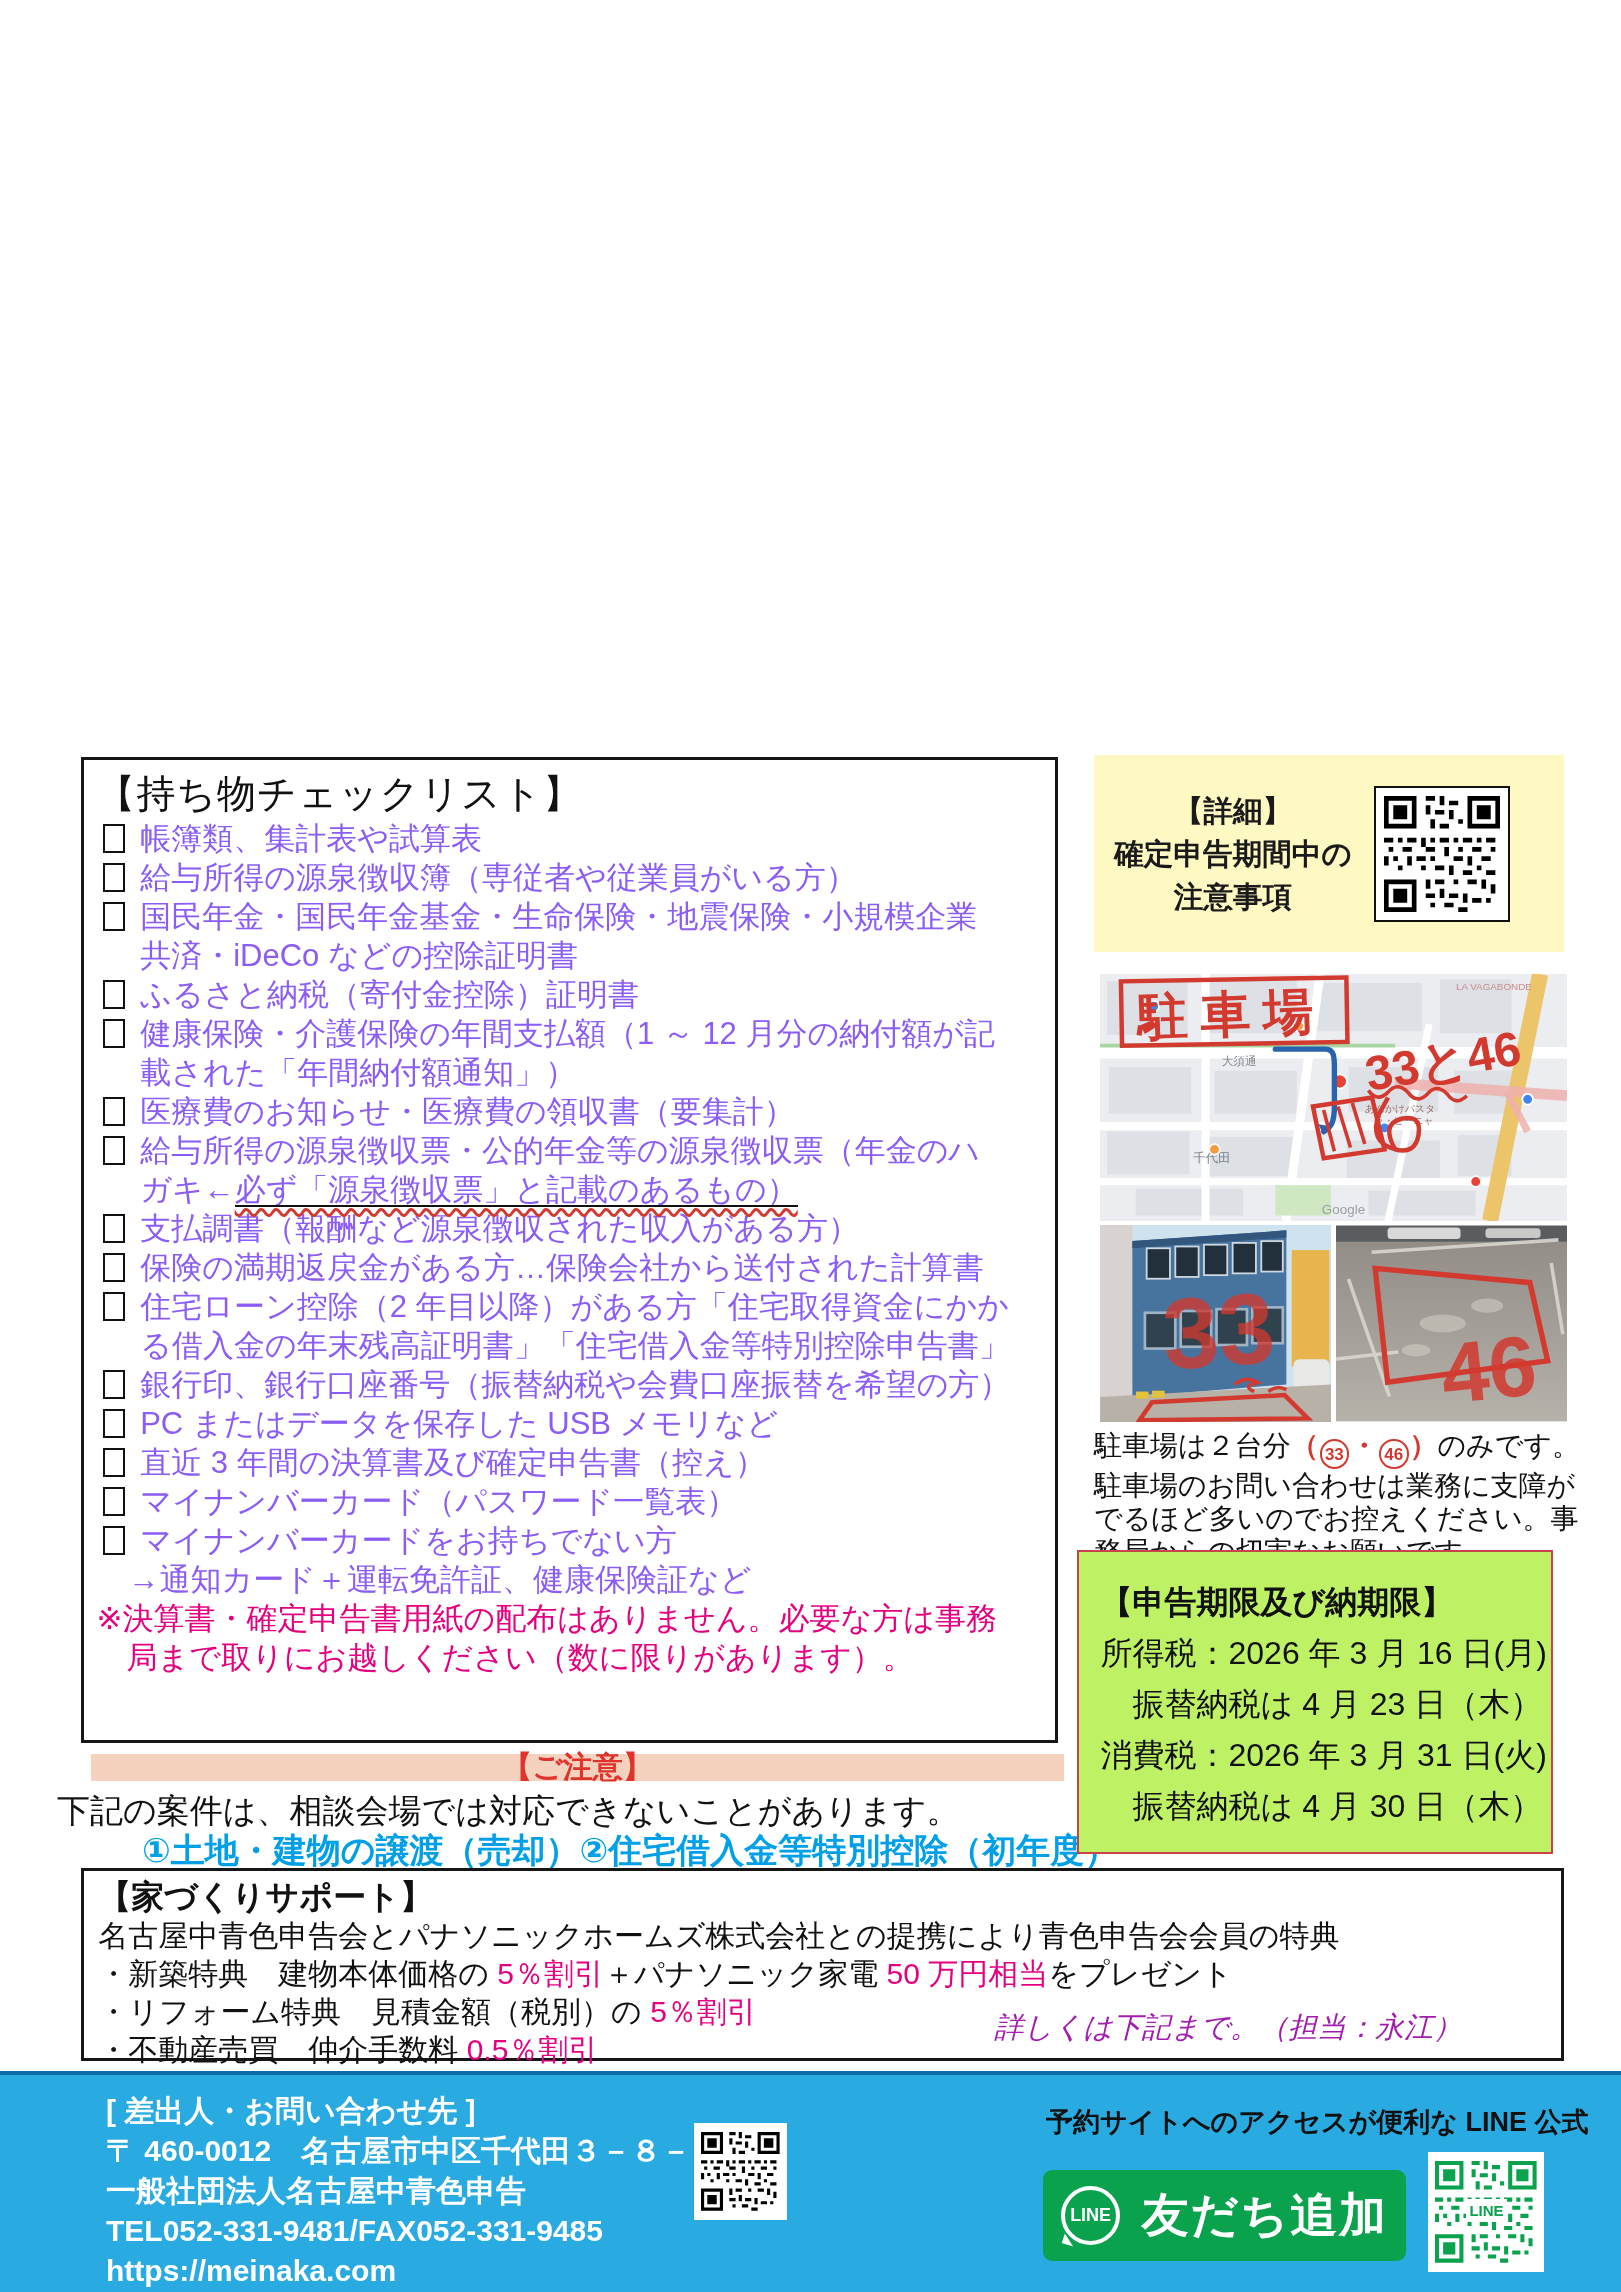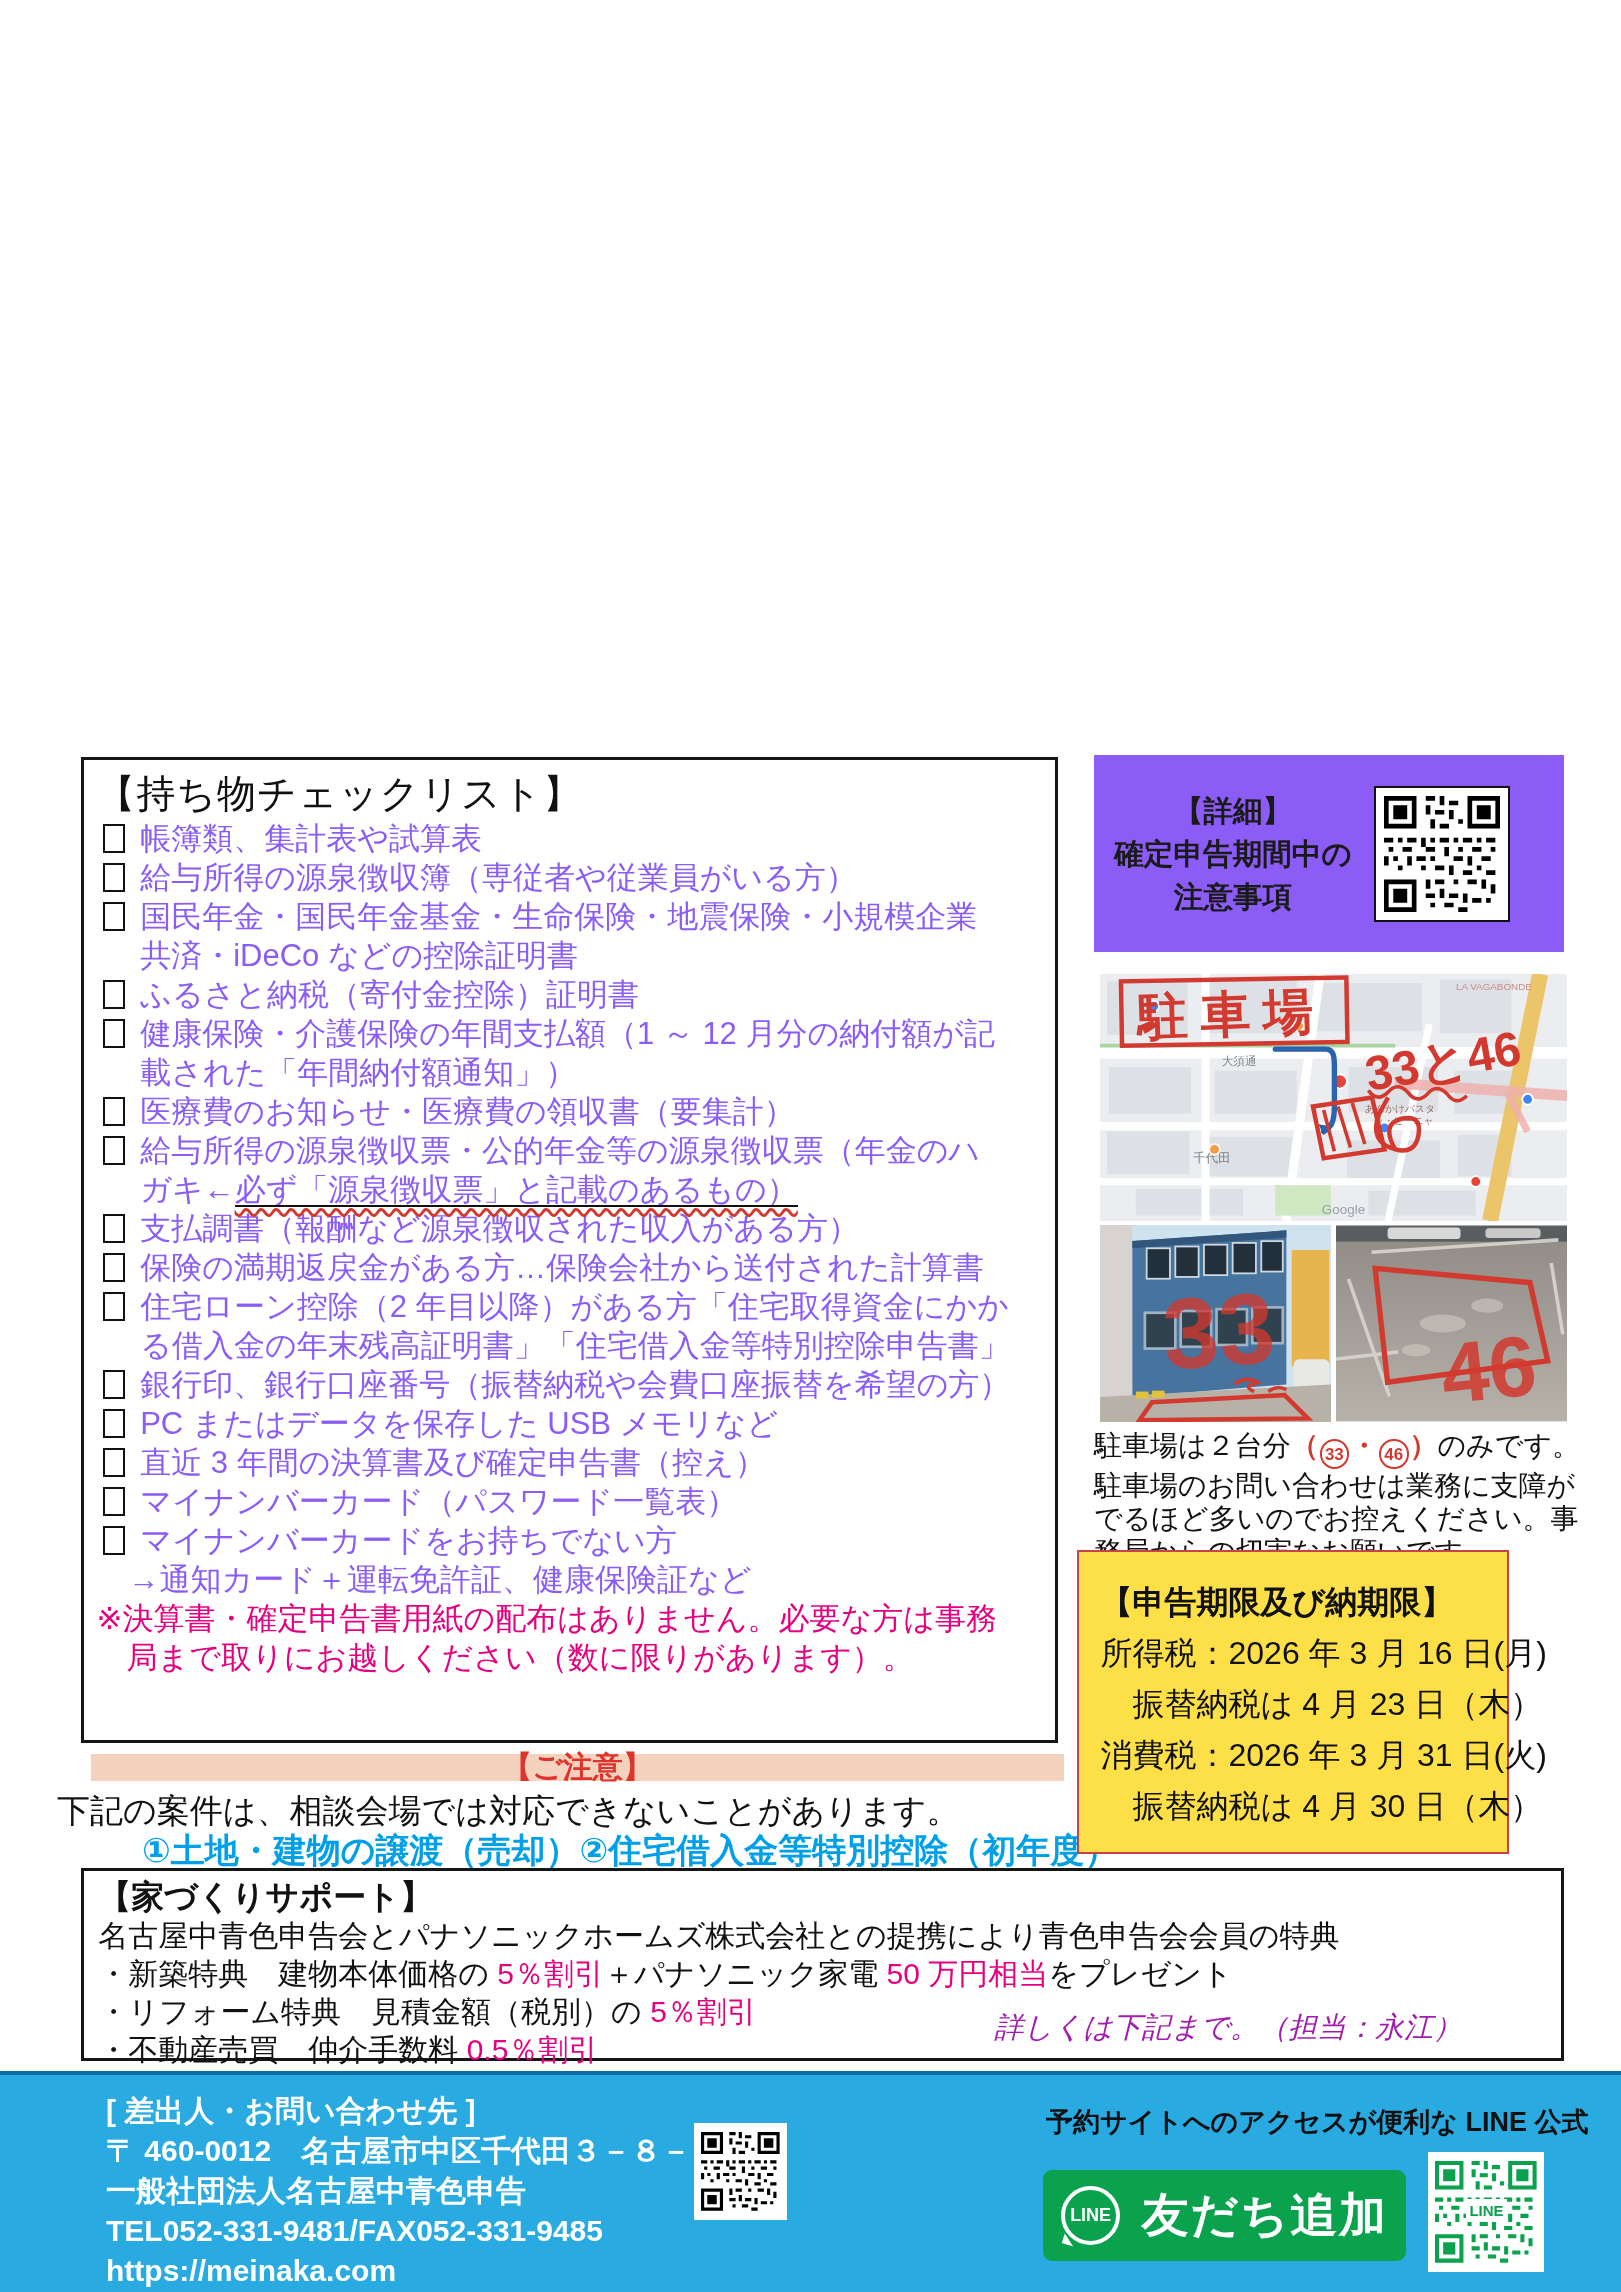--- a/index.html
+++ b/index.html
@@ -35,21 +35,21 @@
   .caution-l2{left:142px;top:1828px;font-size:34px;font-weight:bold;color:#00a0e9;}
 
   
   .sp-box{left:81px;top:1868px;width:1483px;height:193px;border:3.6px solid #161616;
           box-sizing:border-box;padding:5.4px 16px 0 14.3px;font-size:30px;line-height:38px;}
   .sp-title{font-size:33px;font-weight:bold;line-height:41px;}
   .mg{color:#e4007f;}
   .sp-right{position:absolute;right:99px;bottom:12.5px;font-size:29px;color:#a21caf;font-style:italic;}
 
   
-  .detail-box{left:1094px;top:755px;width:470px;height:197px;background:#8b5cf6;
+  .detail-box{left:1094px;top:755px;width:470px;height:197px;background:#fef9c3;
               display:flex;align-items:center;justify-content:flex-start;}
   .detail-txt{width:278px;text-align:center;font-size:29.6px;font-weight:bold;
               line-height:43px;color:#1a1a1a;}
   .detail-qr{width:136px;height:136px;background:#fff;border:2.7px solid #111;
              box-sizing:border-box;padding:8px;color:#000;margin-left:1.8px;}
   .detail-qr svg,.f-qr1 svg,.f-qr2 svg{width:100%;height:100%;display:block;}
 
   
   .map{left:1100px;top:974px;width:467px;height:247px;}
   .map svg,.photo svg{width:100%;height:100%;display:block;}
@@ -58,22 +58,22 @@
 
   
   .parking{left:1094px;top:1429px;width:494px;font-size:28px;line-height:33px;color:#111;}
   .circ{display:inline-flex;align-items:center;justify-content:center;
         width:29.6px;height:29.6px;border:2.7px solid #d2392f;border-radius:50%;
         box-sizing:border-box;color:#d2392f;font-size:17px;font-weight:bold;
         vertical-align:-4.5px;margin:0 0.9px;}
   .redp{color:#d2392f;font-weight:bold;}
 
   
-  .dl-box{left:1077px;top:1550px;width:432px;height:304px;border:2.7px solid #c9424b;
-          box-sizing:border-box;padding:25px 0 0 21.5px;font-size:32px;line-height:51px;background:#fde047;}
+  .dl-box{left:1077px;top:1550px;width:476px;height:304px;border:2.7px solid #c9424b;
+          box-sizing:border-box;padding:25px 0 0 21.5px;font-size:32px;line-height:51px;background:#bef264;}
   .dl-title{font-weight:bold;}
 
   
   .footer{left:0;top:2071px;width:1621px;height:222px;background:#29abe2;
           border-top:4.5px solid #0d6ca3;box-sizing:border-box;}
   .f-left{position:absolute;left:106px;top:16px;color:#fff;font-weight:bold;
           font-size:30px;line-height:40px;}
   .f-qr1{position:absolute;left:694px;top:48px;width:93px;height:97px;background:#fff;
          box-sizing:border-box;padding:7.2px;color:#000;}
   .f-right-title{position:absolute;left:1046px;top:29px;color:#111;font-size:27px;font-weight:bold;}

